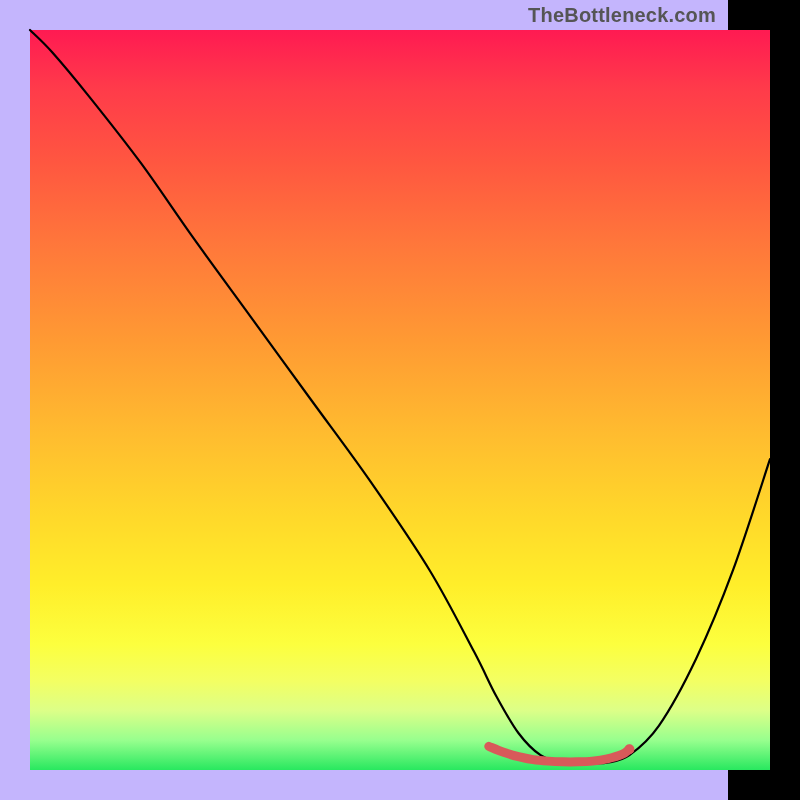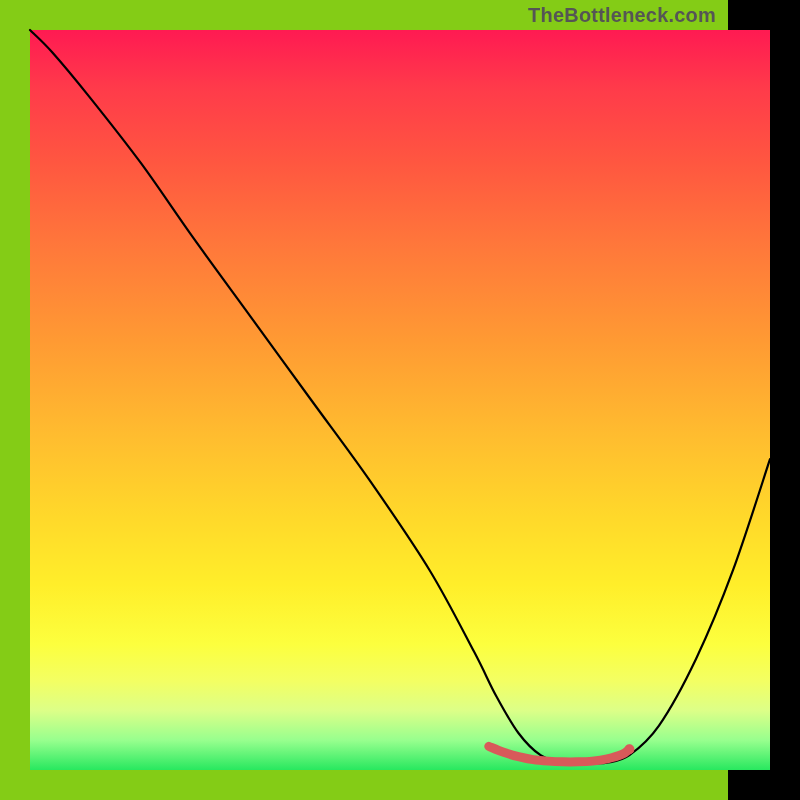--- a/index.html
+++ b/index.html
@@ -8,21 +8,21 @@
     width: 800px;
     height: 800px;
     background: #000;
     overflow: hidden;
     font-family: Arial, Helvetica, sans-serif;
   }
   .frame {
     position: relative;
     width: 728px;
     height: 800px;
-    background: #84cc16;
+    background: #c4b5fd;
   }
   .watermark {
     position: absolute;
     top: 4px;
     right: 12px;
     color: #555;
     font-size: 20px;
     font-weight: 600;
     letter-spacing: 0.2px;
     z-index: 5;

